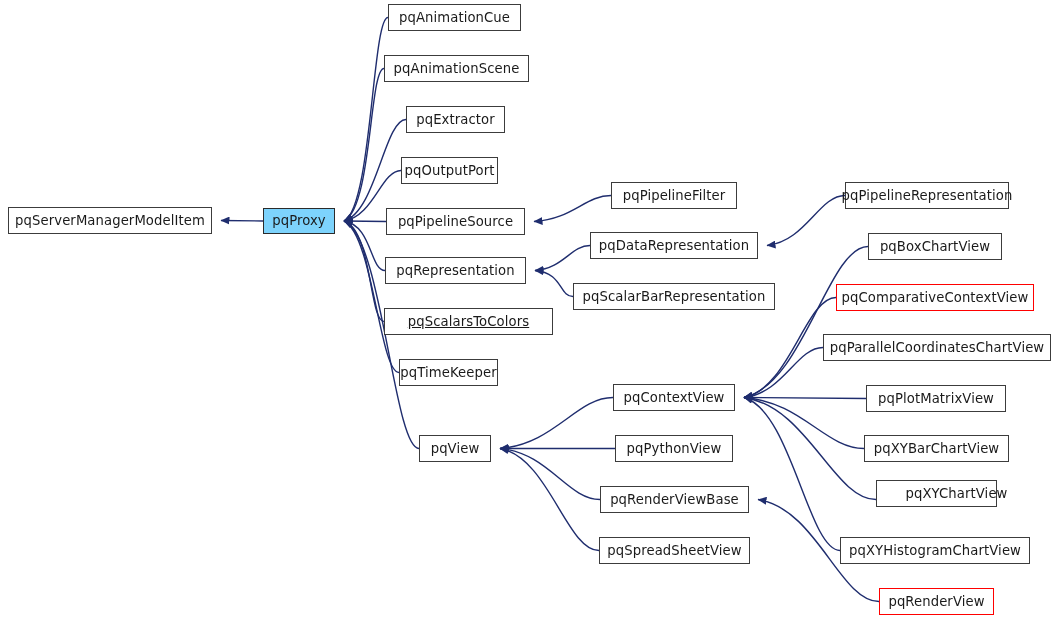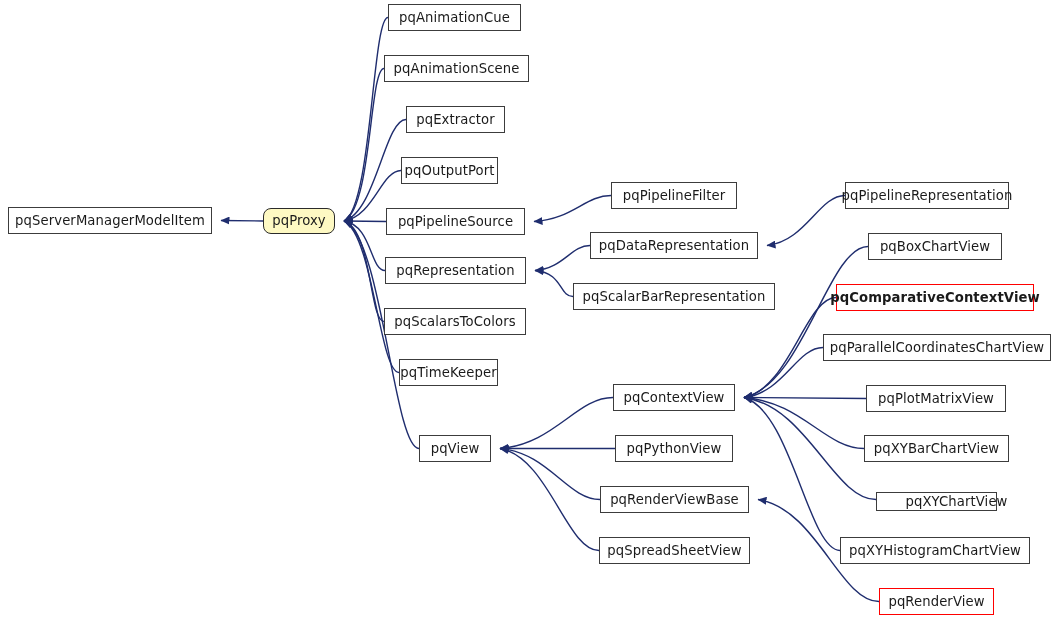--- a/index.html
+++ b/index.html
@@ -33,23 +33,22 @@
     font-size: 13.2px;
     line-height: 1;
     display: flex;
     align-items: center;
     justify-content: center;
     white-space: nowrap;
     z-index: 5;
     letter-spacing: 0.1px;
   }
   .node.highlight {
-    background: #fef9c3;
+    background: #7dd3fc;
     border-color: #2b2b2b;
-    border-radius: 8px;
   }
   .node.redborder {
     border: 1px solid #ff0000;
   }
   .node .label {
     pointer-events: none;
   }
 </style>
 </head>
 <body>
@@ -105,21 +104,21 @@
     </div>
     <div class="node" style="left: 401px; top: 157px; width: 97px; height: 27px;">
       <span class="label">pqOutputPort</span>
     </div>
     <div class="node" style="left: 386px; top: 208px; width: 139px; height: 27px;">
       <span class="label">pqPipelineSource</span>
     </div>
     <div class="node" style="left: 385px; top: 257px; width: 141px; height: 27px;">
       <span class="label">pqRepresentation</span>
     </div>
-    <div class="node" style="left: 384px; top: 308px; width: 142px; height: 27px;">
+    <div class="node" style="left: 384px; top: 308px; width: 169px; height: 27px; text-decoration: underline;">
       <span class="label">pqScalarsToColors</span>
     </div>
     <div class="node" style="left: 399px; top: 359px; width: 99px; height: 27px;">
       <span class="label">pqTimeKeeper</span>
     </div>
     <div class="node" style="left: 419px; top: 435px; width: 72px; height: 27px; text-align: right;">
       <span class="label">pqView</span>
     </div>
     <div class="node" style="left: 611px; top: 182px; width: 126px; height: 27px;">
       <span class="label">pqPipelineFilter</span>
@@ -141,33 +140,33 @@
     </div>
     <div class="node" style="left: 599px; top: 537px; width: 151px; height: 27px;">
       <span class="label">pqSpreadSheetView</span>
     </div>
     <div class="node" style="left: 845px; top: 182px; width: 164px; height: 27px;">
       <span class="label">pqPipelineRepresentation</span>
     </div>
     <div class="node" style="left: 868px; top: 233px; width: 134px; height: 27px;">
       <span class="label">pqBoxChartView</span>
     </div>
-    <div class="node redborder" style="left: 836px; top: 284px; width: 198px; height: 27px; font-weight: bold;">
+    <div class="node redborder" style="left: 836px; top: 284px; width: 198px; height: 27px;">
       <span class="label">pqComparativeContextView</span>
     </div>
     <div class="node" style="left: 823px; top: 334px; width: 228px; height: 27px;">
       <span class="label">pqParallelCoordinatesChartView</span>
     </div>
     <div class="node" style="left: 866px; top: 385px; width: 140px; height: 27px;">
       <span class="label">pqPlotMatrixView</span>
     </div>
     <div class="node" style="left: 864px; top: 435px; width: 145px; height: 27px;">
       <span class="label">pqXYBarChartView</span>
     </div>
-    <div class="node" style="left: 876px; top: 492px; width: 121px; height: 19px; padding-left: 40px;">
+    <div class="node" style="left: 876px; top: 480px; width: 121px; height: 27px; padding-left: 40px;">
       <span class="label">pqXYChartView</span>
     </div>
     <div class="node" style="left: 840px; top: 537px; width: 190px; height: 27px;">
       <span class="label">pqXYHistogramChartView</span>
     </div>
     <div class="node redborder" style="left: 879px; top: 588px; width: 115px; height: 27px;">
       <span class="label">pqRenderView</span>
     </div>
   </div>
 

